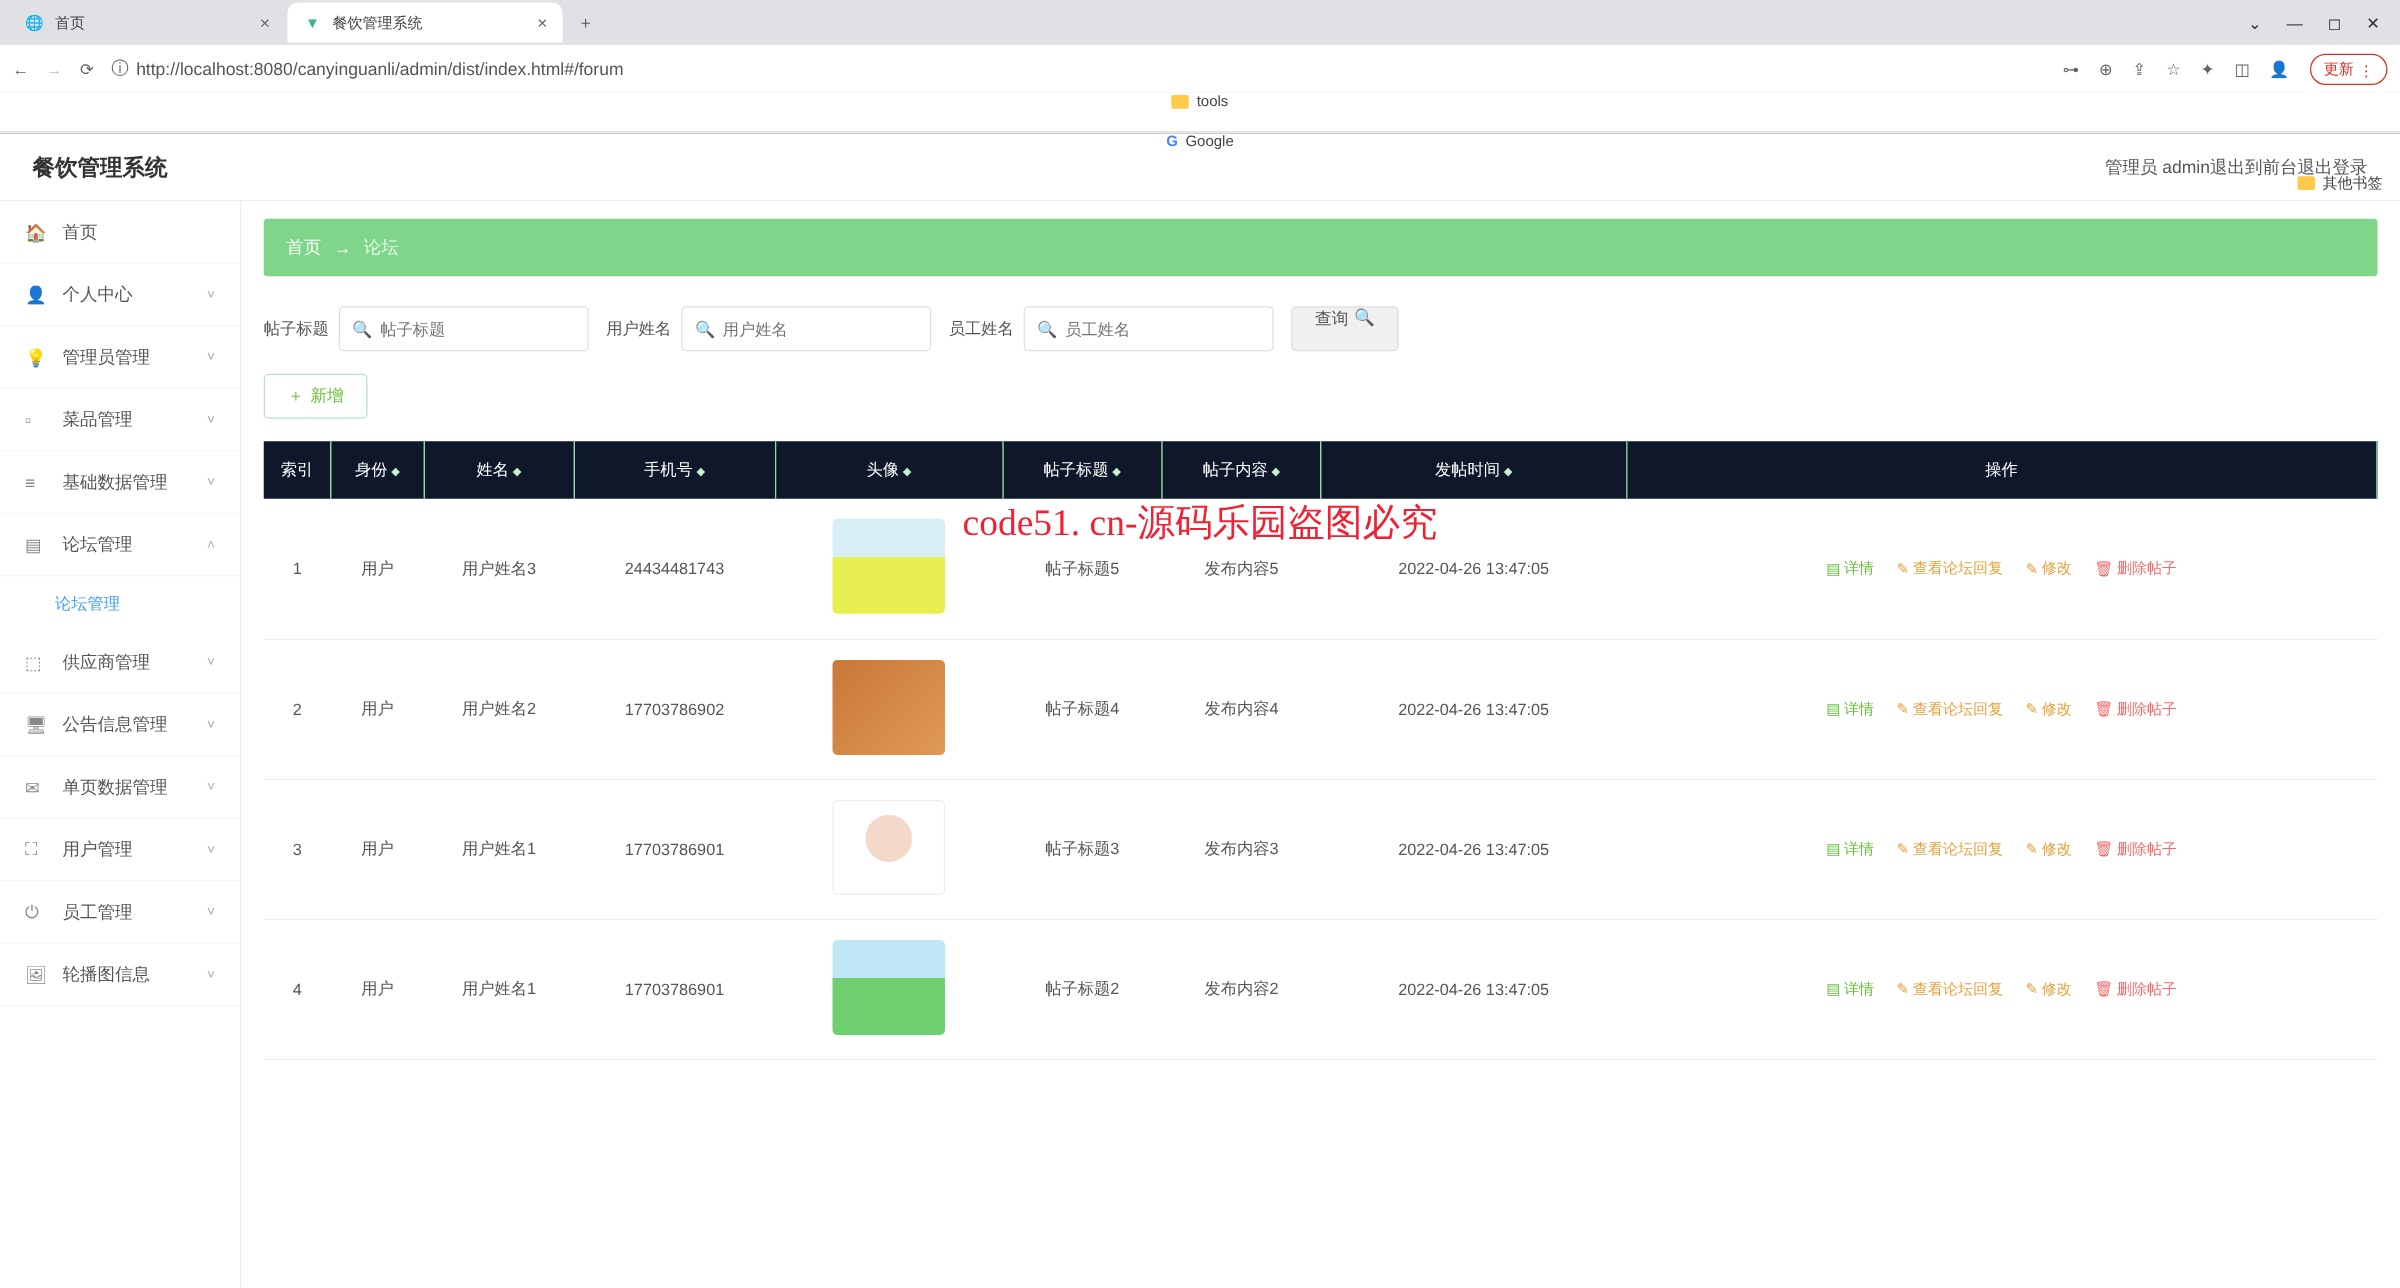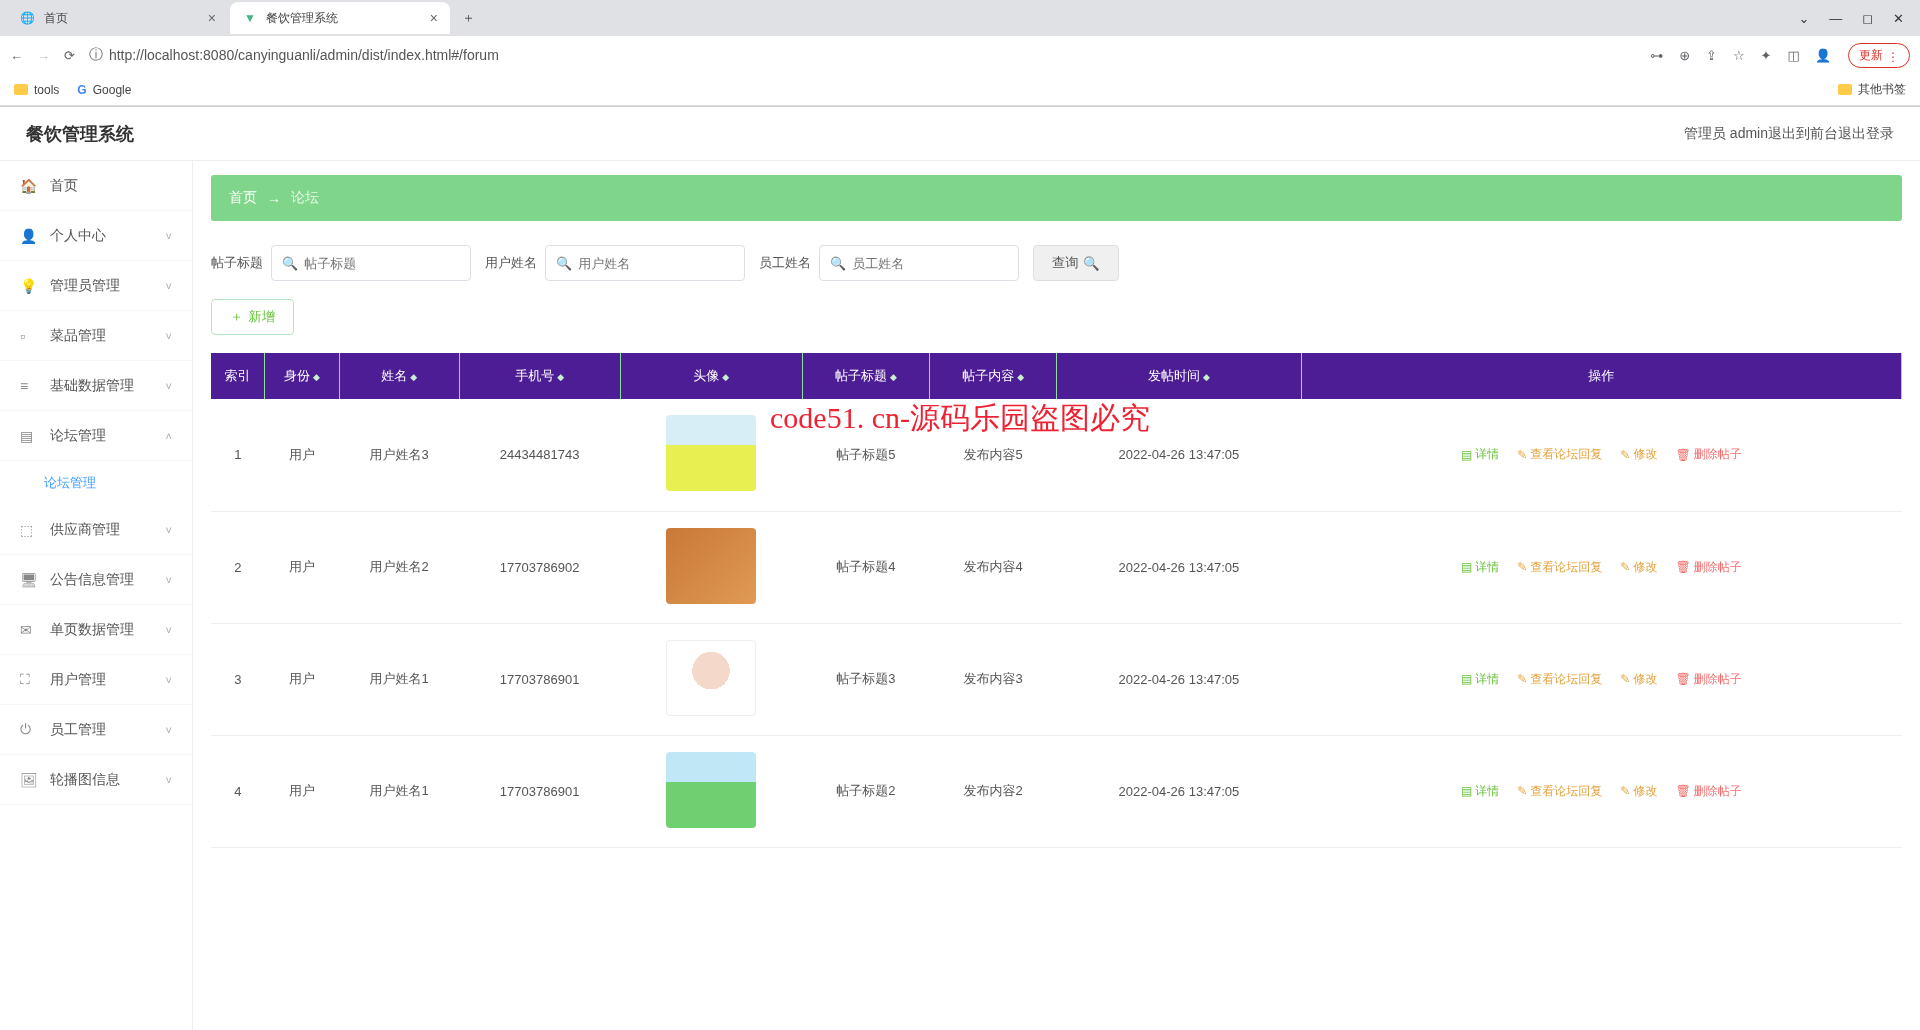--- a/index.html
+++ b/index.html
@@ -13,21 +13,21 @@
 .tab .favicon { width: 16px; height: 16px; display: inline-flex; align-items: center; justify-content: center; }
 .tab .close { margin-left: auto; cursor: pointer; color: #666; font-size: 14px; }
 .tab-new { padding: 0 10px; color: #555; cursor: pointer; }
 .win-controls { margin-left: auto; display: flex; gap: 20px; padding-right: 16px; color: #333; }
 .addr-bar { display: flex; align-items: center; height: 38px; background: #fff; padding: 0 10px; gap: 14px; }
 .addr-bar .nav-icon { color: #5f6368; cursor: pointer; display: inline-flex; }
 .addr-input { flex: 1; display: flex; align-items: center; gap: 6px; font-size: 14px; color: #555; }
 .addr-input .info-icon { color: #5f6368; }
 .addr-right { display: flex; align-items: center; gap: 16px; color: #5f6368; }
 .update-btn { border: 1px solid #d93025; color: #d93025; border-radius: 14px; padding: 3px 10px; font-size: 12px; display: flex; align-items: flex-end; gap: 4px; }
-.bookmark-bar { display: flex; align-items: center; height: 32px; background: #fff; padding: 0 14px; gap: 18px; border-bottom: 1px solid #ddd; font-size: 12px; color: #444; }
+.bookmark-bar { display: flex; align-items: center; height: 32px; background: #fff; padding: 0 14px; gap: 18px; border-bottom: 1px solid #ddd; font-size: 12px; color: #444; flex-direction: column; }
 .bookmark-bar .bm-item { display: flex; align-items: center; gap: 6px; cursor: pointer; }
 .bookmark-bar .bm-right { margin-left: auto; }
 .folder-icon { width: 14px; height: 11px; background: #ffc94a; border-radius: 2px; display: inline-block; }
 
 
 .app-header { display: flex; align-items: center; height: 54px; padding: 0 26px; border-bottom: 1px solid #eee; }
 .app-title { font-size: 18px; font-weight: 700; }
 .app-header .right { margin-left: auto; display: flex; font-size: 14px; color: #555; }
 .app-header .right span { cursor: pointer; }
 
@@ -43,26 +43,26 @@
 .breadcrumb { background: #7fd68a; color: #fff; padding: 14px 18px; border-radius: 3px; font-size: 14px; display: flex; gap: 10px; align-items: center; }
 .breadcrumb .bc-home { color: #fff; cursor: pointer; }
 .breadcrumb .bc-sep { color: #fff; }
 .breadcrumb .bc-cur { color: #e8f9ea; }
 
 .search-row { display: flex; align-items: center; gap: 14px; margin-top: 24px; flex-wrap: wrap; }
 .search-group { display: flex; align-items: center; gap: 8px; }
 .search-group label { font-size: 13px; color: #555; }
 .search-input { display: flex; align-items: center; border: 1px solid #dcdfe6; border-radius: 4px; height: 36px; padding: 0 10px; width: 200px; color: #bbb; gap: 6px; }
 .search-input input { border: none; outline: none; font-size: 13px; width: 100%; color: #333; }
-.btn-query { background: #f0f0f0; border: 1px solid #ddd; border-radius: 4px; height: 36px; padding: 0 18px; color: #555; cursor: pointer; display: flex; align-items: center; gap: 5px; }
+.btn-query { background: #f0f0f0; border: 1px solid #ddd; border-radius: 4px; height: 36px; padding: 0 18px; color: #555; cursor: pointer; display: flex; align-items: flex-start; gap: 5px; }
 .btn-add { border: 1px solid #b7e4c0; color: #67c23a; background: #fff; border-radius: 4px; height: 36px; padding: 0 18px; cursor: pointer; display: flex; align-items: center; gap: 5px; margin-top: 18px; }
 
 
 .tbl { width: 100%; border-collapse: collapse; margin-top: 18px; }
-.tbl th { background: #4c1d95; color: #fff; font-weight: 500; font-size: 13px; height: 46px; text-align: center; border-right: 1px solid #91df9d; }
+.tbl th { background: #0f172a; color: #fff; font-weight: 500; font-size: 13px; height: 46px; text-align: center; border-right: 1px solid #91df9d; }
 .tbl th .sort { font-size: 9px; color: #c9efce; margin-left: 3px; }
 .tbl td { height: 112px; text-align: center; font-size: 13px; color: #555; border-bottom: 1px solid #eee; }
 .avatar { width: 90px; height: 76px; border-radius: 4px; display: inline-block; }
 .av1 { background: linear-gradient(180deg,#d7eef7 40%,#e8f051 40%,#e8f051 100%); }
 .av2 { background: linear-gradient(135deg,#c97838,#e09a55); }
 .av3 { background: radial-gradient(circle at 50% 40%, #f4d8c9 30%, #fff 30%); border:1px solid #eee; }
 .av4 { background: linear-gradient(180deg,#bfe7f5 40%,#6fd06f 40%); }
 .ops { display: flex; flex-wrap: wrap; gap: 8px 18px; justify-content: center; padding: 0 8px; }
 .op-link { display: inline-flex; align-items: center; gap: 3px; cursor: pointer; font-size: 12px; }
 .op-detail { color: #67c23a; }

